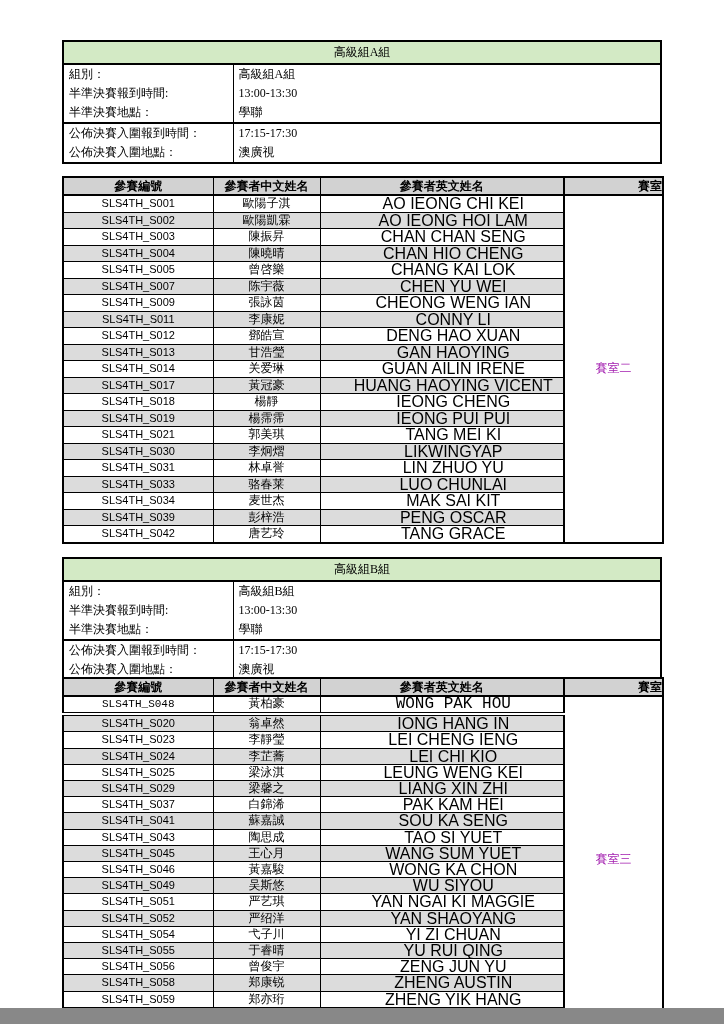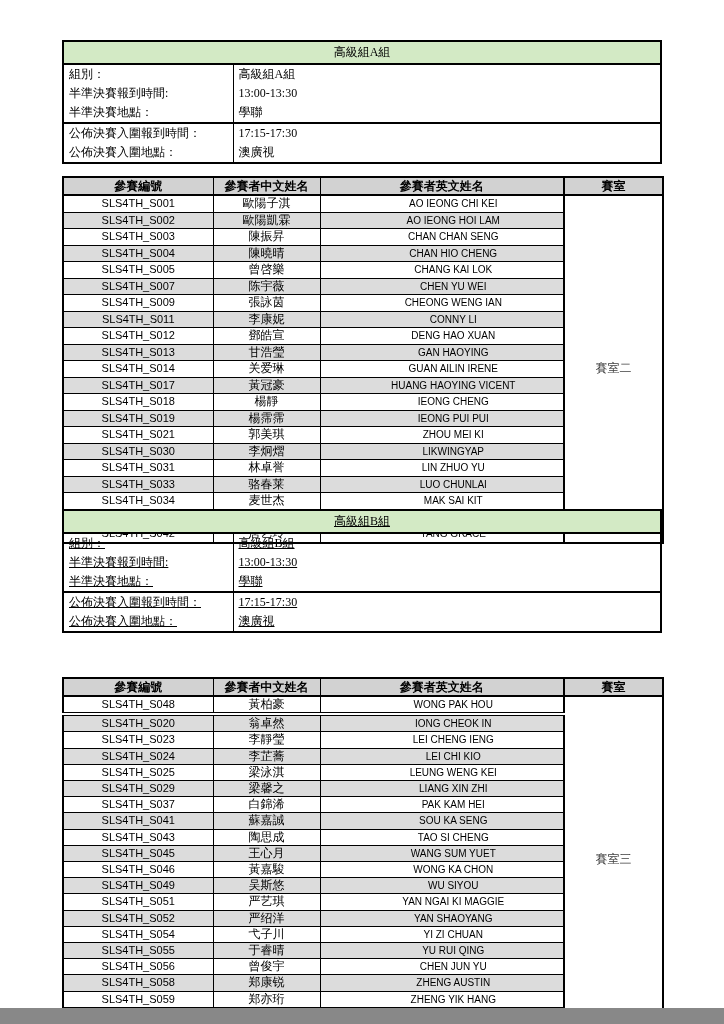--- a/index.html
+++ b/index.html
@@ -57,50 +57,51 @@
     background:var(--header-gray);
     font-family:"Liberation Serif","DejaVu Serif",serif;
     font-weight:bold;
     font-size:12px;
     height:16px;line-height:16px;
     border-bottom:2px solid var(--border);
     border-left:1px solid var(--border);
     padding:0;text-align:center;
   }
   table.roster th:first-child{border-left:none;}
-  table.roster th.room-h{border-left:2px solid var(--border);}
+  table.roster th.room-h{border-left:2px solid var(--border);text-align:right;}
   table.roster td{
     height:15.5px;line-height:15.5px;
     padding:0;text-align:center;
     border-top:1px solid var(--border);
     border-left:1px solid var(--border);
     overflow:hidden;white-space:nowrap;
   }
   table.roster.tight td{height:15.2px;line-height:15.2px;}
   table.roster td:first-child{border-left:none;}
   table.roster tbody tr:first-child td{border-top:none;margin-left:48px;}
   table.roster tbody tr:nth-child(even) td{background:var(--stripe-gray);}
   table.roster td.code-cell{
     font-family:"Liberation Sans","DejaVu Sans",sans-serif;
     font-size:11px;
   }
   table.roster td.cname-cell{font-size:12px;}
   table.roster td.ename-cell{
     font-family:"Liberation Sans","DejaVu Sans",sans-serif;
-    font-size:10px;
+    font-size:16px;
     padding-left:23px;
   }
   table.roster td.room-cell{
     background:#fff !important;
     border-left:2px solid var(--border);
-    font-size:12px;color:#404040;
+    font-size:12px;color:#a21caf;
     vertical-align:middle;
   }
   table.roster tr.thick-after td:not(.room-cell){
     border-bottom:4px double var(--border);
+    font-family:Liberation Mono, monospace;
   }
 </style>
 </head>
 <body>
 
 <div class="page">
 
   <div class="abs" style="top:40px;">
     <table class="info">
       <colgroup>
@@ -219,21 +220,21 @@
             <td class="ename-cell">IEONG CHENG</td>
           </tr>
           <tr>
             <td class="code-cell">SLS4TH_S019</td>
             <td class="cname-cell">楊霈霈</td>
             <td class="ename-cell">IEONG PUI PUI</td>
           </tr>
           <tr>
             <td class="code-cell">SLS4TH_S021</td>
             <td class="cname-cell">郭美琪</td>
-            <td class="ename-cell">ZHOU MEI KI</td>
+            <td class="ename-cell">TANG MEI KI</td>
           </tr>
           <tr>
             <td class="code-cell">SLS4TH_S030</td>
             <td class="cname-cell">李炯熠</td>
             <td class="ename-cell">LIKWINGYAP</td>
           </tr>
           <tr>
             <td class="code-cell">SLS4TH_S031</td>
             <td class="cname-cell">林卓誉</td>
             <td class="ename-cell">LIN ZHUO YU</td>
@@ -255,21 +256,21 @@
           </tr>
           <tr>
             <td class="code-cell">SLS4TH_S042</td>
             <td class="cname-cell">唐艺玲</td>
             <td class="ename-cell">TANG GRACE</td>
           </tr>
         </tbody>
     </table>
   </div>
 
-  <div class="abs" style="top:509px;text-decoration:underline;">
+  <div class="abs" style="top:557px;">
     <table class="info">
       <colgroup>
           <col style="width:170px">
           <col>
         </colgroup>
       <tbody>
           <tr class="banner">
         <td colspan="2">高級組B組</td>
       </tr>
       <tr>
@@ -315,21 +316,21 @@
       <tbody>
           <tr class="thick-after">
             <td class="code-cell">SLS4TH_S048</td>
             <td class="cname-cell">黃柏豪</td>
             <td class="ename-cell">WONG PAK HOU</td>
             <td class="room-cell" rowspan="20">賽室三</td>
           </tr>
           <tr>
             <td class="code-cell">SLS4TH_S020</td>
             <td class="cname-cell">翁卓然</td>
-            <td class="ename-cell">IONG CHEOK IN</td>
+            <td class="ename-cell">IONG HANG IN</td>
           </tr>
           <tr>
             <td class="code-cell">SLS4TH_S023</td>
             <td class="cname-cell">李靜瑩</td>
             <td class="ename-cell">LEI CHENG IENG</td>
           </tr>
           <tr>
             <td class="code-cell">SLS4TH_S024</td>
             <td class="cname-cell">李芷蕎</td>
             <td class="ename-cell">LEI CHI KIO</td>
@@ -350,21 +351,21 @@
             <td class="ename-cell">PAK KAM HEI</td>
           </tr>
           <tr>
             <td class="code-cell">SLS4TH_S041</td>
             <td class="cname-cell">蘇嘉誠</td>
             <td class="ename-cell">SOU KA SENG</td>
           </tr>
           <tr>
             <td class="code-cell">SLS4TH_S043</td>
             <td class="cname-cell">陶思成</td>
-            <td class="ename-cell">TAO SI CHENG</td>
+            <td class="ename-cell">TAO SI YUET</td>
           </tr>
           <tr>
             <td class="code-cell">SLS4TH_S045</td>
             <td class="cname-cell">王心月</td>
             <td class="ename-cell">WANG SUM YUET</td>
           </tr>
           <tr>
             <td class="code-cell">SLS4TH_S046</td>
             <td class="cname-cell">黃嘉駿</td>
             <td class="ename-cell">WONG KA CHON</td>
@@ -390,21 +391,21 @@
             <td class="ename-cell">YI ZI CHUAN</td>
           </tr>
           <tr>
             <td class="code-cell">SLS4TH_S055</td>
             <td class="cname-cell">于睿晴</td>
             <td class="ename-cell">YU RUI QING</td>
           </tr>
           <tr>
             <td class="code-cell">SLS4TH_S056</td>
             <td class="cname-cell">曾俊宇</td>
-            <td class="ename-cell">CHEN JUN YU</td>
+            <td class="ename-cell">ZENG JUN YU</td>
           </tr>
           <tr>
             <td class="code-cell">SLS4TH_S058</td>
             <td class="cname-cell">郑康锐</td>
             <td class="ename-cell">ZHENG AUSTIN</td>
           </tr>
           <tr>
             <td class="code-cell">SLS4TH_S059</td>
             <td class="cname-cell">郑亦珩</td>
             <td class="ename-cell">ZHENG YIK HANG</td>

